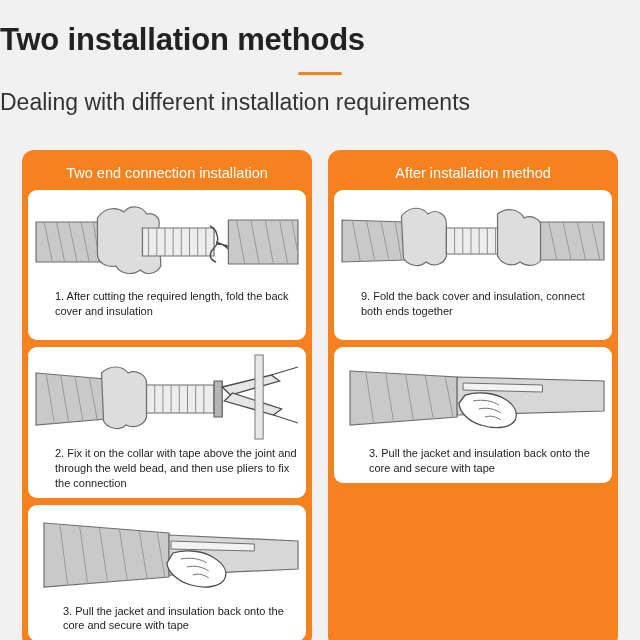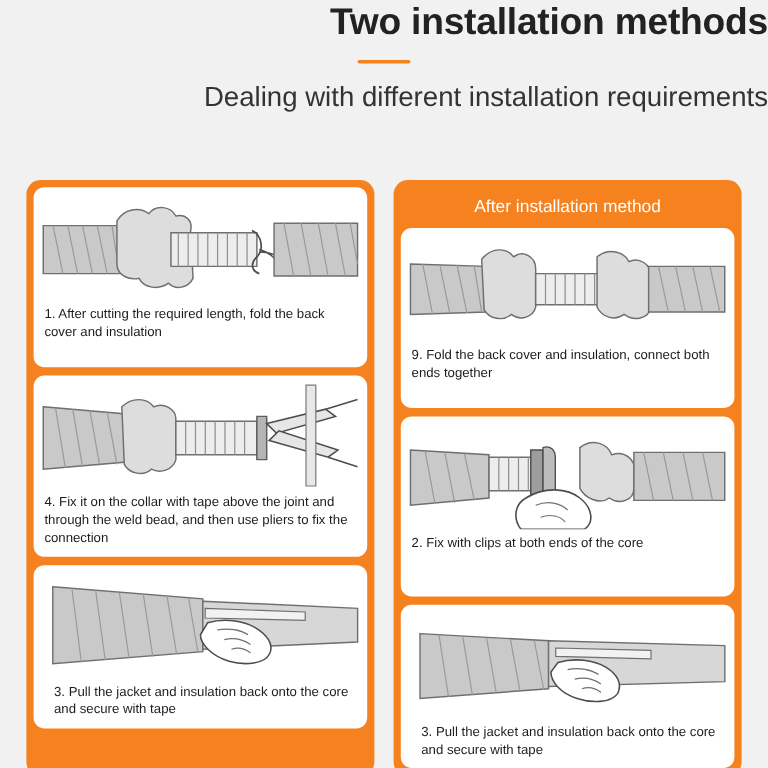--- a/index.html
+++ b/index.html
@@ -16,21 +16,22 @@
   .page {
     position: relative;
     width: 640px;
     height: 640px;
     background: #f1f1f1;
     box-sizing: border-box;
   }
 
   
   .header {
-    text-align: right;
+    padding-top: 22px;
+    text-align: left;
   }
   .title {
     font-size: 31px;
     font-weight: bold;
     color: #222222;
     letter-spacing: -0.2px;
     line-height: 1.15;
   }
   .title-rule {
     width: 44px;
@@ -85,39 +86,41 @@
     background: #ffffff;
     border-radius: 5px;
     display: block;
   }
   .caption {
     font-size: 11px;
     line-height: 1.35;
     color: #1d1d1d;
     padding: 5px 3px 2px 3px;
     min-height: 30px;
+    margin-left: 18px;
   }
 
   
   .card.tall .caption { min-height: 44px; }
 </style>
 </head>
 <body>
 
 <div class="page">
 
   <div class="header">
     <div class="title">Two installation methods</div>
     <div class="title-rule"></div>
     <div class="subtitle">Dealing with different installation requirements</div>
   </div>
 
   <div class="columns">
 
     <div class="column">
+      <div class="col-head">Two end connection installation</div>
 
       <div class="card tall">
         <svg class="illus" viewBox="0 0 260 88" preserveAspectRatio="none">
           <rect x="0" y="0" width="260" height="88" fill="#ffffff"></rect>
 
           <path d="M2 26 L66 26 L66 66 L2 66 Z" fill="#c9c9c9" stroke="#6f6f6f" stroke-width="1.2"></path>
           <path d="M10 26 L18 66 M22 26 L30 66 M34 26 L42 66 M46 26 L54 66 M58 26 L64 66" stroke="#9a9a9a" stroke-width="1"></path>
 
           <path d="M62 22 c6 -10 18 -12 26 -6 c6 -8 18 -6 22 2 c8 -2 14 4 12 12 l2 40 c-4 8 -14 10 -20 4 c-8 6 -20 4 -24 -4 c-10 2 -18 -4 -18 -12 Z" fill="#dddddd" stroke="#6f6f6f" stroke-width="1.2"></path>
 
@@ -143,21 +146,21 @@
           <path d="M118 32 L118 60 M126 32 L126 60 M134 32 L134 60 M142 32 L142 60 M150 32 L150 60 M158 32 L158 60 M166 32 L166 60" stroke="#8f8f8f" stroke-width="1"></path>
 
           <path d="M176 28 L184 28 L184 64 L176 64 Z" fill="#b5b5b5" stroke="#5d5d5d" stroke-width="1.2"></path>
 
           <path d="M184 34 L232 22 L240 28 L192 42 Z" fill="#e6e6e6" stroke="#4d4d4d" stroke-width="1.3"></path>
           <path d="M186 48 L234 62 L242 56 L194 40 Z" fill="#e6e6e6" stroke="#4d4d4d" stroke-width="1.3"></path>
           <path d="M232 22 L258 14 M234 62 L258 70" stroke="#4d4d4d" stroke-width="1.3" fill="none"></path>
 
           <path d="M216 2 L224 2 L224 86 L216 86 Z" fill="#e8e8e8" stroke="#7a7a7a" stroke-width="1"></path>
         </svg>
-        <div class="caption">4. Fix it on the collar with tape above the joint and through the weld bead, and then use  pliers to fix the connection</div>
+        <div class="caption">2. Fix it on the collar with tape above the joint and through the weld bead, and then use  pliers to fix the connection</div>
       </div>
 
       <div class="card">
         <svg class="illus" viewBox="0 0 260 88" preserveAspectRatio="none">
           <rect x="0" y="0" width="260" height="88" fill="#ffffff"></rect>
           <path d="M2 12 L128 22 L128 66 L2 76 Z" fill="#c9c9c9" stroke="#6f6f6f" stroke-width="1.2"></path>
           <path d="M18 13 L26 75 M38 15 L46 73 M58 17 L66 71 M78 18 L86 70 M98 20 L106 68 M116 21 L124 67" stroke="#9a9a9a" stroke-width="1"></path>
           <path d="M128 24 L258 30 L258 58 L128 64 Z" fill="#d7d7d7" stroke="#6f6f6f" stroke-width="1.2"></path>
 
           <path d="M130 30 L214 33 L214 40 L130 38 Z" fill="#f2f2f2" stroke="#6f6f6f" stroke-width="1"></path>
@@ -180,40 +183,20 @@
           <path d="M60 20 c8 -10 20 -10 26 -2 c8 -6 18 0 18 10 l0 32 c-2 8 -12 12 -20 6 c-6 6 -18 4 -22 -4 Z" fill="#dddddd" stroke="#6f6f6f" stroke-width="1.2"></path>
           <path d="M104 32 L158 32 L158 58 L104 58 Z" fill="#ededed" stroke="#6f6f6f" stroke-width="1.2"></path>
           <path d="M112 32 L112 58 M120 32 L120 58 M128 32 L128 58 M136 32 L136 58 M144 32 L144 58 M152 32 L152 58" stroke="#8f8f8f" stroke-width="1"></path>
           <path d="M154 18 c10 -8 22 -4 26 4 c8 -4 18 2 18 12 l0 26 c-2 10 -14 12 -22 6 c-8 6 -18 2 -22 -6 Z" fill="#dddddd" stroke="#6f6f6f" stroke-width="1.2"></path>
           <path d="M196 26 L258 26 L258 64 L196 64 Z" fill="#c9c9c9" stroke="#6f6f6f" stroke-width="1.2"></path>
           <path d="M204 26 L212 64 M218 26 L226 64 M232 26 L240 64 M246 26 L254 64" stroke="#9a9a9a" stroke-width="1"></path>
         </svg>
         <div class="caption">9. Fold the back cover and insulation, connect both ends together</div>
       </div>
 
-      <div class="card tall">
-        <svg class="illus" viewBox="0 0 260 88" preserveAspectRatio="none">
-          <rect x="0" y="0" width="260" height="88" fill="#ffffff"></rect>
-          <path d="M2 22 L66 26 L66 62 L2 68 Z" fill="#c9c9c9" stroke="#6f6f6f" stroke-width="1.2"></path>
-          <path d="M14 23 L22 67 M30 24 L38 66 M46 25 L54 64" stroke="#9a9a9a" stroke-width="1"></path>
-          <path d="M66 28 L104 28 L104 56 L66 56 Z" fill="#ededed" stroke="#6f6f6f" stroke-width="1.2"></path>
-          <path d="M74 28 L74 56 M82 28 L82 56 M90 28 L90 56 M98 28 L98 56" stroke="#8f8f8f" stroke-width="1"></path>
-
-          <path d="M100 22 L110 22 L110 62 L100 62 Z" fill="#9d9d9d" stroke="#4d4d4d" stroke-width="1.2"></path>
-          <path d="M110 20 c6 -2 10 2 10 8 l0 28 c0 6 -4 10 -10 8 Z" fill="#bcbcbc" stroke="#4d4d4d" stroke-width="1.1"></path>
-
-          <path d="M96 62 c16 -10 34 -8 44 0 c10 8 12 20 4 26 l-52 0 c-6 -8 -6 -20 4 -26 Z" fill="#ffffff" stroke="#4d4d4d" stroke-width="1.3"></path>
-          <path d="M104 68 c10 -4 20 -2 26 4 M108 78 c8 -3 16 -1 20 4" fill="none" stroke="#6f6f6f" stroke-width="1"></path>
-
-          <path d="M140 20 c10 -8 22 -4 26 6 c10 -4 20 4 18 14 l0 14 c0 10 -12 14 -20 8 c-8 6 -20 0 -24 -8 Z" fill="#dddddd" stroke="#6f6f6f" stroke-width="1.2"></path>
-          <path d="M184 24 L258 24 L258 64 L184 64 Z" fill="#c9c9c9" stroke="#6f6f6f" stroke-width="1.2"></path>
-          <path d="M192 24 L200 64 M208 24 L216 64 M224 24 L232 64 M240 24 L248 64" stroke="#9a9a9a" stroke-width="1"></path>
-        </svg>
-        <div class="caption">2. Fix with clips at both ends of the core</div>
-      </div>
 
       <div class="card">
         <svg class="illus" viewBox="0 0 260 88" preserveAspectRatio="none">
           <rect x="0" y="0" width="260" height="88" fill="#ffffff"></rect>
           <path d="M2 18 L110 24 L110 64 L2 72 Z" fill="#c9c9c9" stroke="#6f6f6f" stroke-width="1.2"></path>
           <path d="M18 19 L26 71 M38 21 L46 69 M58 22 L66 67 M78 23 L86 66 M98 24 L106 65" stroke="#9a9a9a" stroke-width="1"></path>
           <path d="M110 24 L258 28 L258 58 L110 62 Z" fill="#d7d7d7" stroke="#6f6f6f" stroke-width="1.2"></path>
           <path d="M116 30 L196 32 L196 39 L116 37 Z" fill="#f2f2f2" stroke="#6f6f6f" stroke-width="1"></path>
           <path d="M118 42 c14 -4 30 -2 40 4 c10 6 14 14 10 22 c-6 8 -22 8 -34 4 c-14 -4 -22 -14 -22 -22 Z" fill="#ffffff" stroke="#4d4d4d" stroke-width="1.3"></path>
           <path d="M126 48 c10 -2 20 0 26 4 M132 56 c8 -2 16 0 22 4 M138 64 c6 -2 12 0 16 3" fill="none" stroke="#6f6f6f" stroke-width="1"></path>

